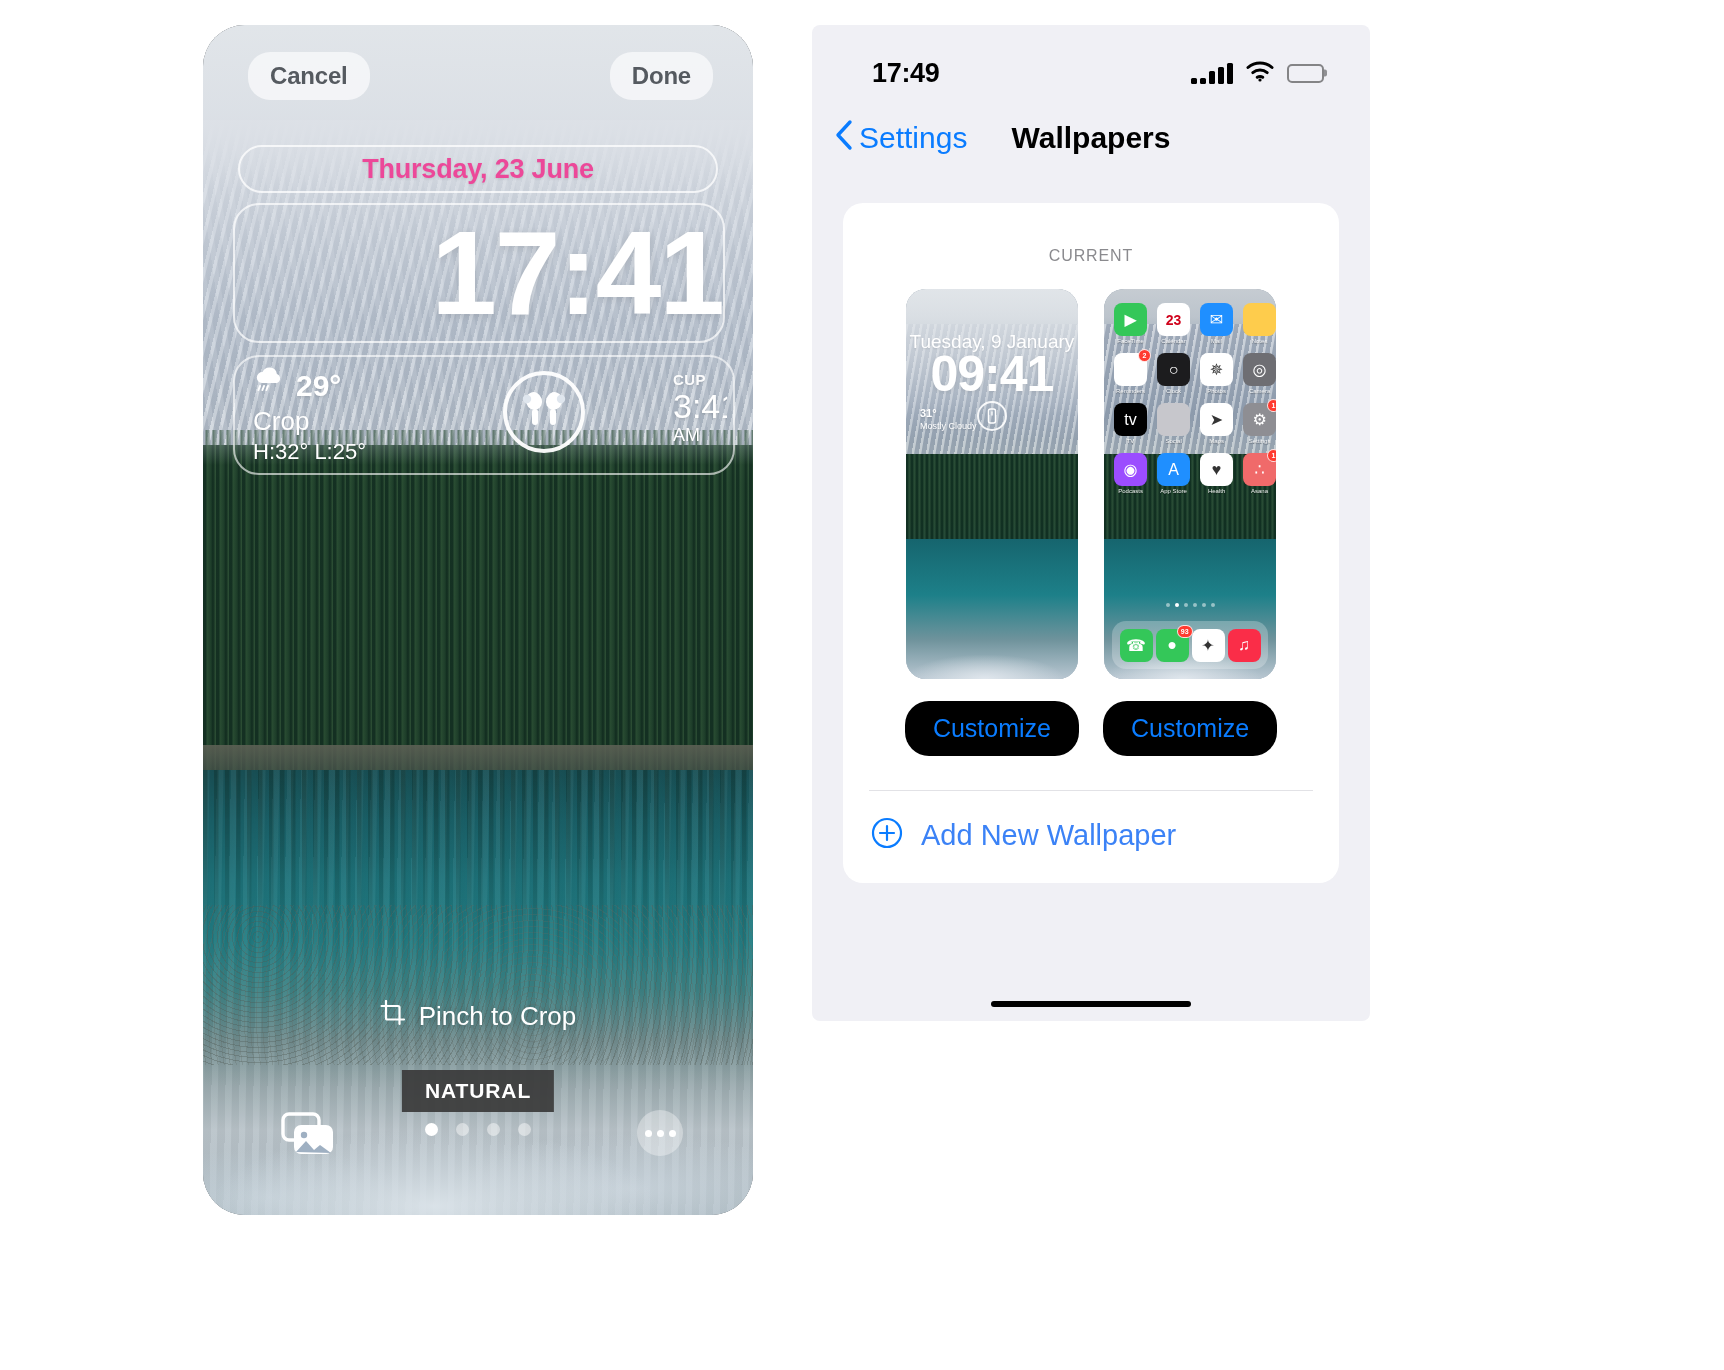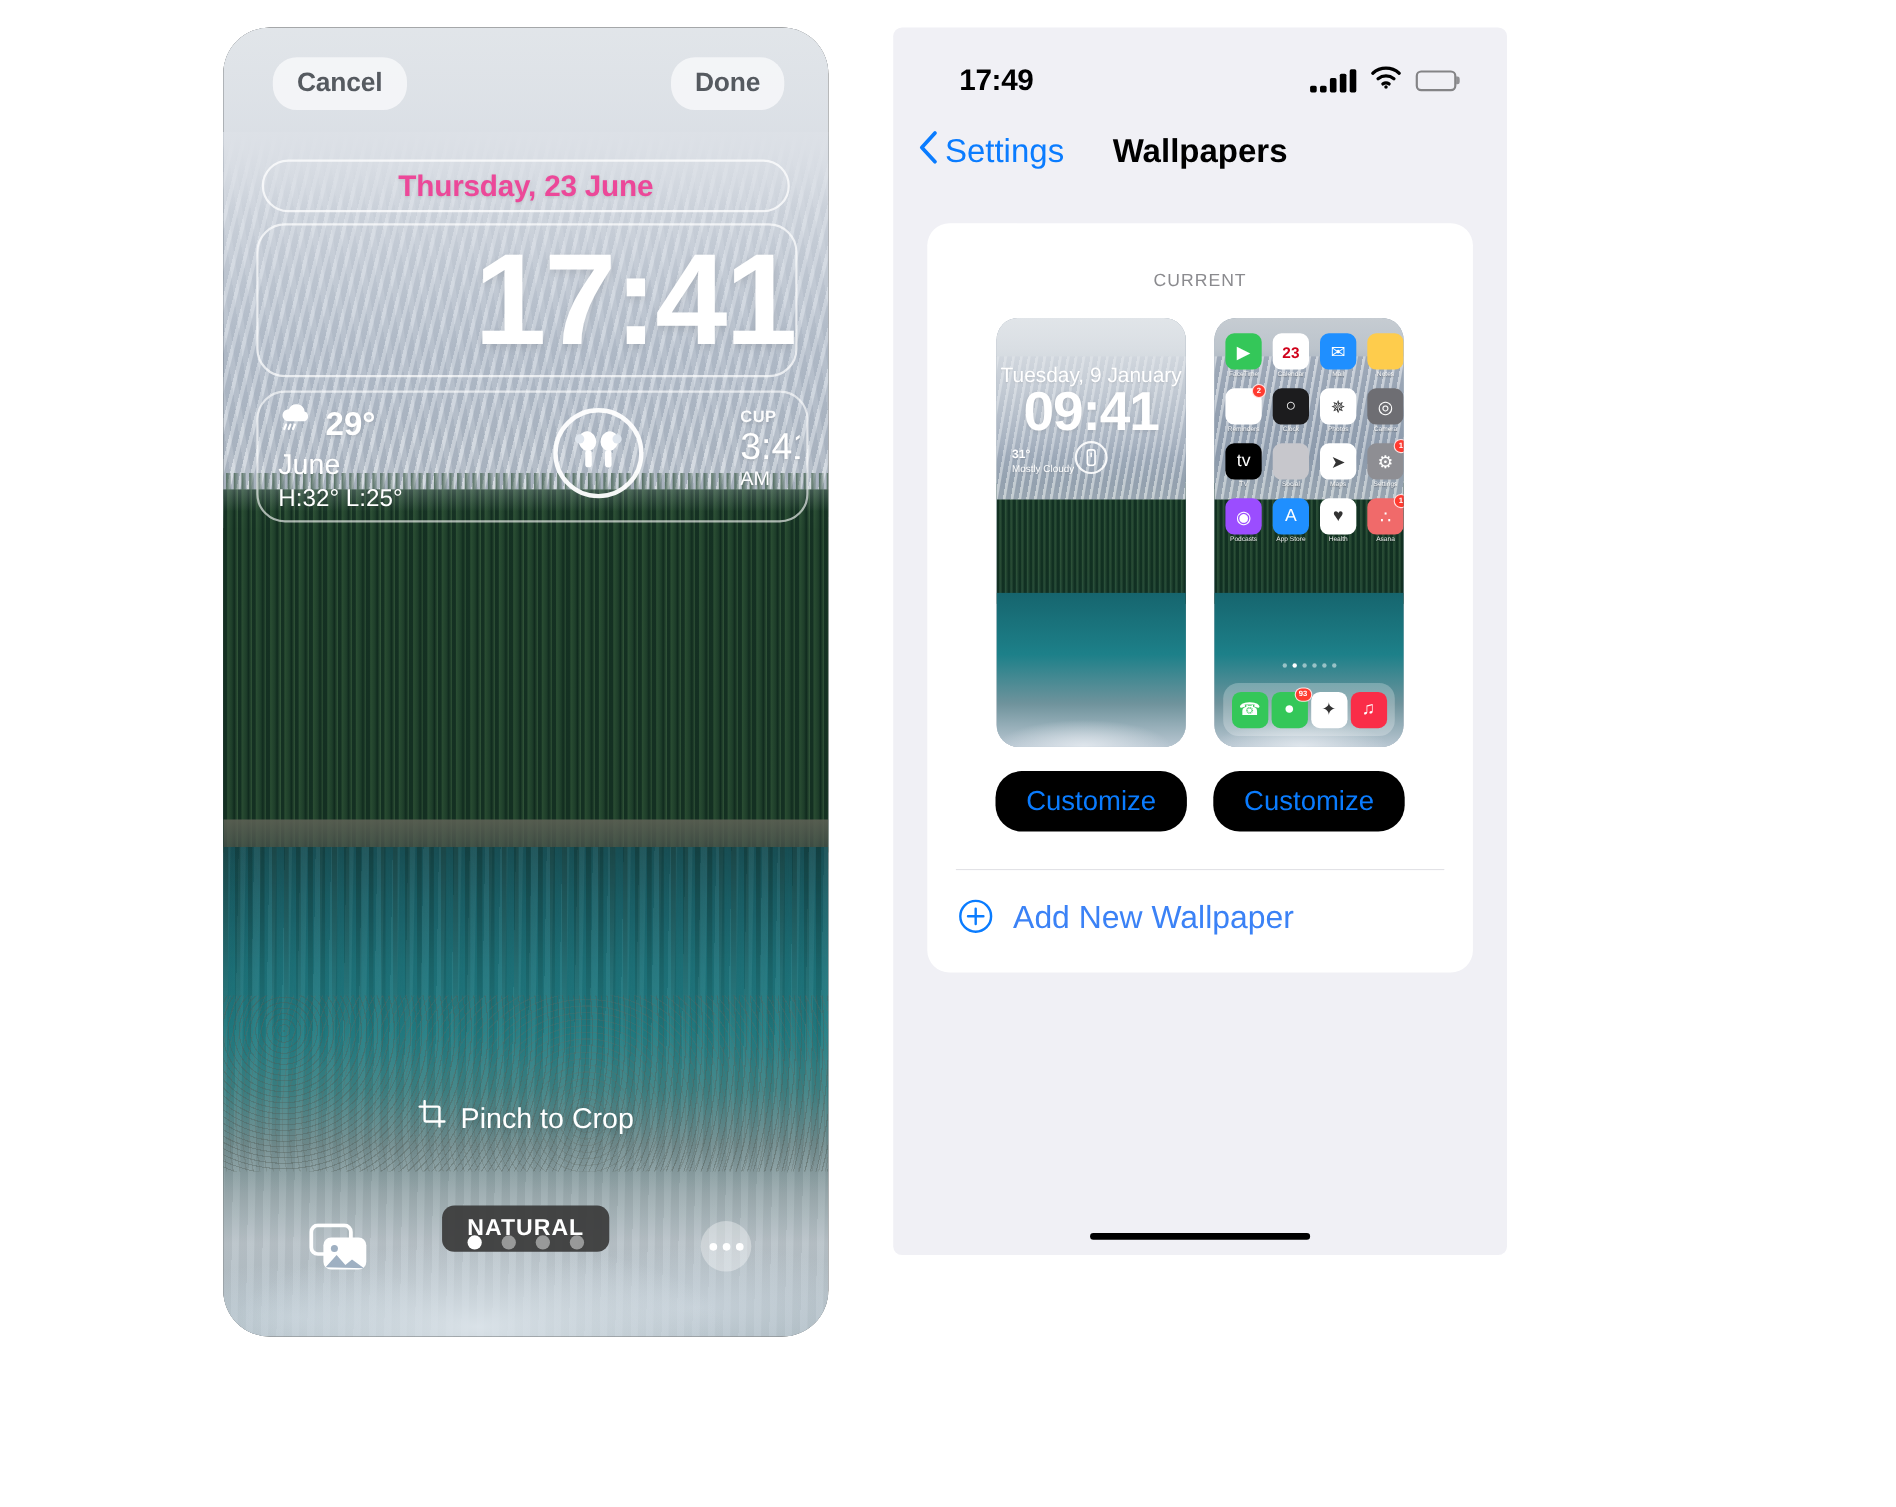--- a/index.html
+++ b/index.html
@@ -187,21 +187,21 @@
   #pinch-hint {
     position: absolute; left: 0; right: 0; top: 975px;
     display: flex; align-items: center; justify-content: center; gap: 13px;
     color: #fff; font-size: 26px; font-weight: 500;
     text-shadow: 0 1px 6px rgba(0,0,0,0.25);
   }
   #natural-pill {
     position: absolute; left: 50%; transform: translateX(-50%); top: 1045px;
     background: rgba(57,57,57,0.92);
     color: #fff; font-size: 21px; font-weight: 600; letter-spacing: 0.9px;
-    padding: 9px 23px; border-radius: 11px; margin-top: 26px;
+    padding: 9px 23px; border-radius: 0;
   }
   #photo-lib-btn {
     position: absolute; left: 78px; top: 1087px;
     width: 54px; height: 42px;
   }
   #page-dots {
     position: absolute; left: 50%; transform: translateX(-50%); top: 1098px;
     display: flex; gap: 18px; align-items: center;
   }
   .dot { width: 13px; height: 13px; border-radius: 50%; background: rgba(255,255,255,0.45); }
@@ -211,21 +211,21 @@
     width: 46px; height: 46px; border-radius: 50%;
     background: rgba(255,255,255,0.35);
     display: flex; align-items: center; justify-content: center; gap: 5px;
   }
   .more-dot { width: 7px; height: 7px; border-radius: 50%; background: #fff; }
 
   
   #right-phone {
     position: absolute;
     left: 812px; top: 25px;
-    width: 558px; height: 1116px;
+    width: 558px; height: 996px;
     background: #f0f0f5;
     border-radius: 8px;
     overflow: hidden;
   }
   #status-bar {
     position: absolute; left: 0; top: 0; width: 100%; height: 78px;
     display: flex; align-items: center; justify-content: space-between;
     padding: 18px 46px 0 60px;
   }
   #status-time { font-size: 27px; font-weight: 700; color: #000; letter-spacing: -0.3px; }
@@ -411,21 +411,21 @@
     <div id="weather-widget">
       <div id="weather-line1">
         <span>
           <svg width="34" height="30" viewBox="0 0 34 30" fill="none">
             <path d="M9 16a5.5 5.5 0 0 1 .6-11 7.5 7.5 0 0 1 14.3 2A4.8 4.8 0 0 1 24 16z" fill="#fff"></path>
             <path d="M7 19l-1.6 4M11 19l-1.6 4M15 19l-1.6 4" stroke="#fff" stroke-width="2" stroke-linecap="round"></path>
           </svg>
         </span>
         <span>29°</span>
       </div>
-      <div id="weather-cond">June</div>
+      <div id="weather-cond">Crop</div>
       <div id="weather-hl">H:32° L:25°</div>
     </div>
 
     <div id="battery-ring">
       <span>
         <svg width="52" height="44" viewBox="0 0 52 44" fill="none">
           <ellipse cx="16" cy="13" rx="8" ry="9" transform="rotate(-18 16 13)" fill="#fff"></ellipse>
           <circle cx="9" cy="11" r="4.2" fill="#dfe6ee"></circle>
           <rect x="14" y="21" width="6" height="16" rx="3" fill="#fff"></rect>
           <ellipse cx="36" cy="13" rx="8" ry="9" transform="rotate(18 36 13)" fill="#fff"></ellipse>

